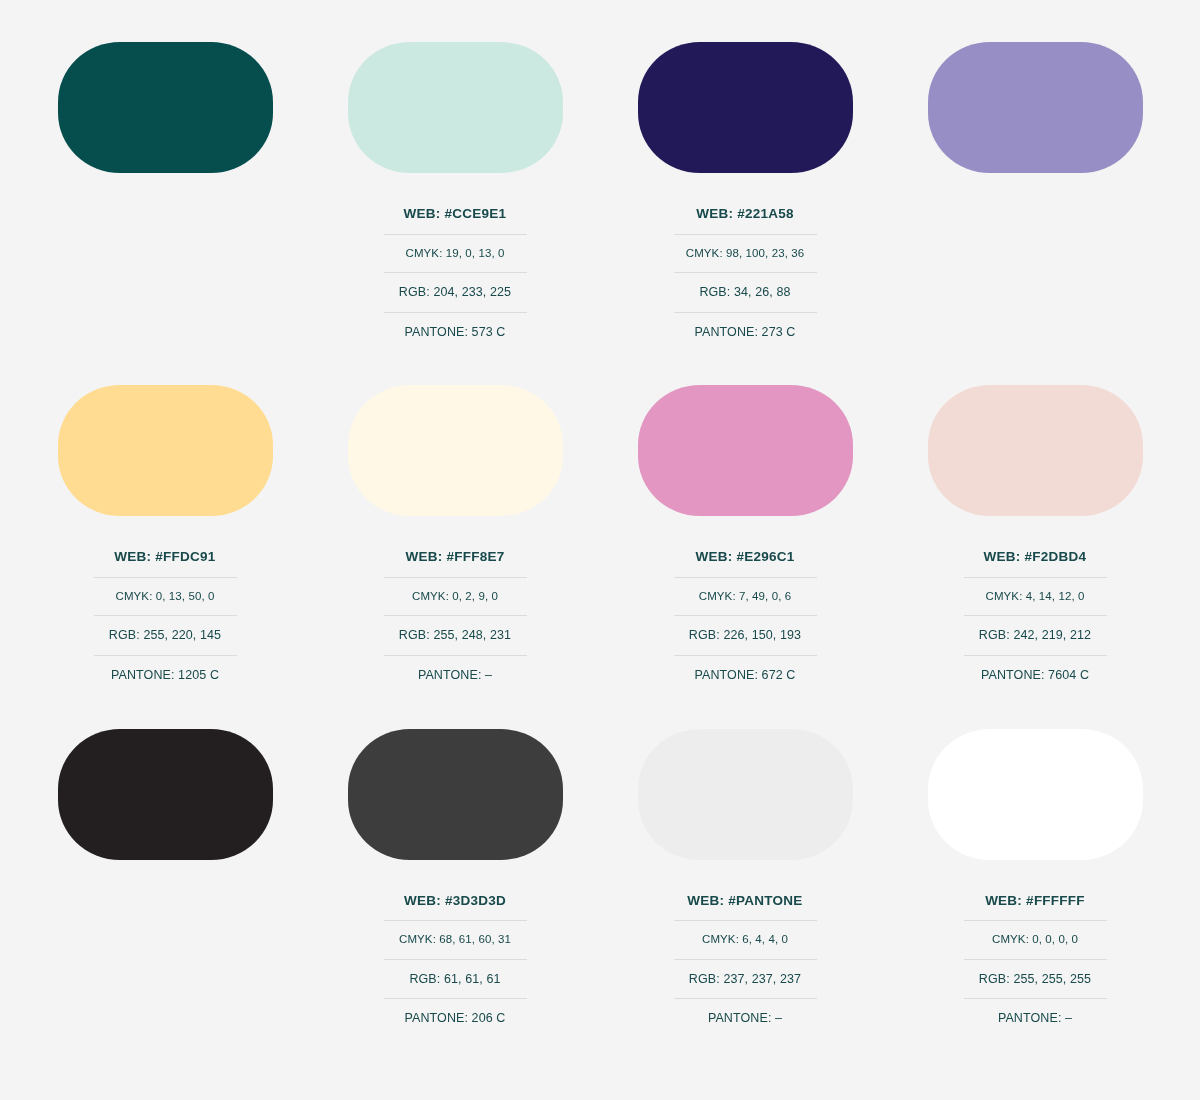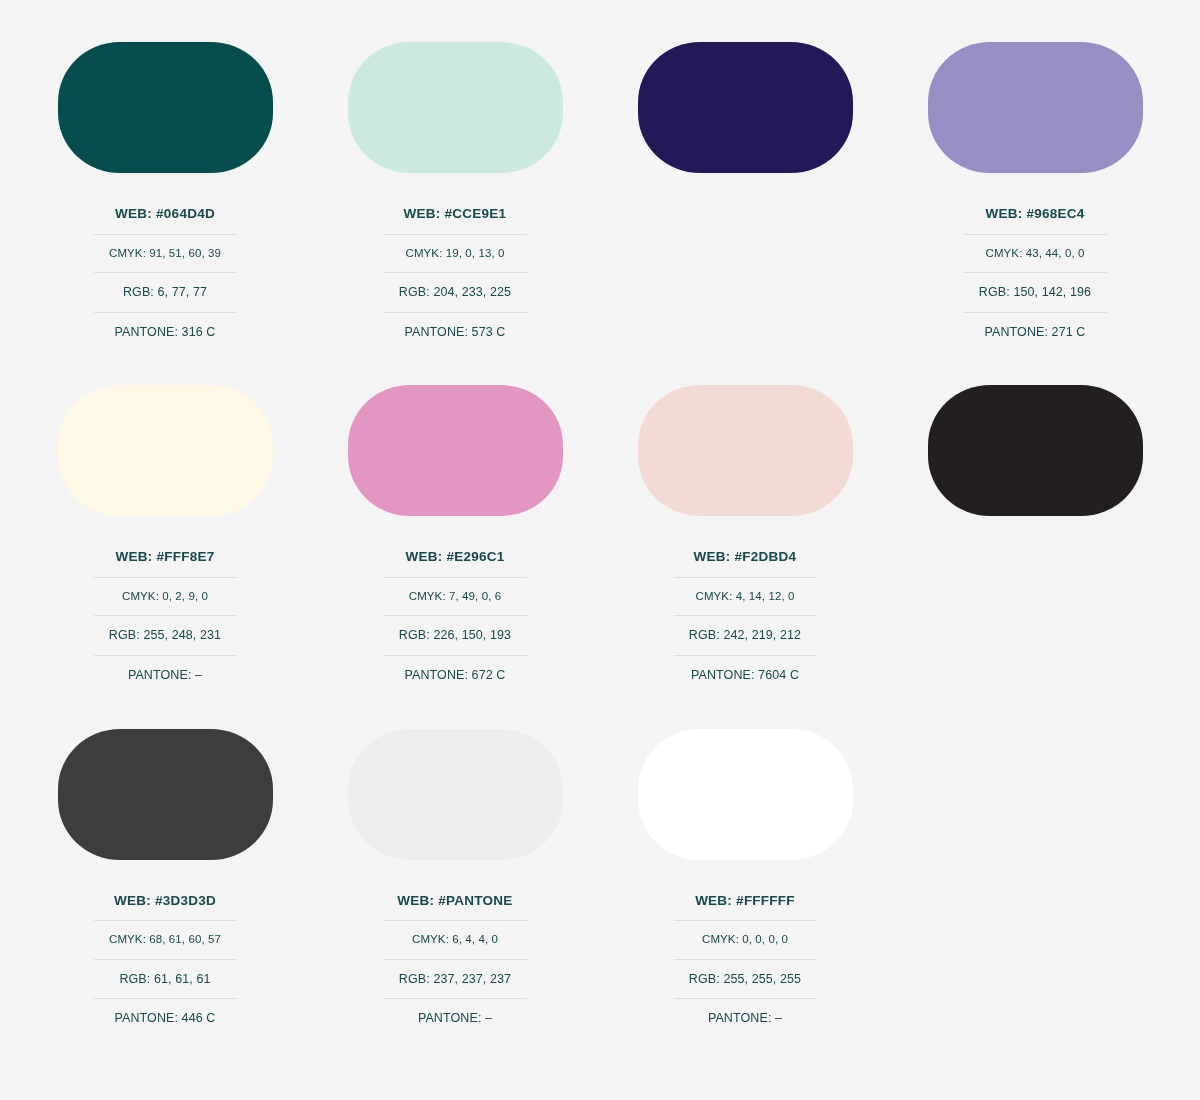--- a/index.html
+++ b/index.html
@@ -76,61 +76,64 @@
   .info-row.rgb { font-size: 12.5px; }
   .info-row.pantone { font-size: 12.5px; }
 </style>
 </head>
 <body style="background: rgb(244, 244, 244); color: rgb(24, 73, 75);">
 
 <div class="palette-grid">
 
   <div class="swatch-cell">
     <div class="swatch-chip" style="background: rgb(6, 77, 77);"></div>
-    <div class="swatch-info">
-      <div class="info-web">WEB: #064D4D</div>
-      <div class="divider" style="background: rgb(220, 220, 220);"></div>
-      <div class="info-row cmyk">CMYK: 91, 51, 60, 39</div>
-      <div class="divider" style="background: rgb(220, 220, 220);"></div>
-      <div class="info-row rgb">RGB: 6, 77, 77</div>
-      <div class="divider" style="background: rgb(220, 220, 220);"></div>
-      <div class="info-row pantone">PANTONE: 316 C</div>
-    </div>
   </div>
 
   <div class="swatch-cell">
     <div class="swatch-chip" style="background: rgb(204, 233, 225);"></div>
     <div class="swatch-info">
       <div class="info-web">WEB: #CCE9E1</div>
       <div class="divider" style="background: rgb(220, 220, 220);"></div>
       <div class="info-row cmyk">CMYK: 19, 0, 13, 0</div>
       <div class="divider" style="background: rgb(220, 220, 220);"></div>
       <div class="info-row rgb">RGB: 204, 233, 225</div>
       <div class="divider" style="background: rgb(220, 220, 220);"></div>
       <div class="info-row pantone">PANTONE: 573 C</div>
     </div>
   </div>
 
   <div class="swatch-cell">
     <div class="swatch-chip" style="background: rgb(34, 26, 88);"></div>
+    <div class="swatch-info">
+      <div class="info-web">WEB: #221A58</div>
+      <div class="divider" style="background: rgb(220, 220, 220);"></div>
+      <div class="info-row cmyk">CMYK: 98, 100, 23, 36</div>
+      <div class="divider" style="background: rgb(220, 220, 220);"></div>
+      <div class="info-row rgb">RGB: 34, 26, 88</div>
+      <div class="divider" style="background: rgb(220, 220, 220);"></div>
+      <div class="info-row pantone">PANTONE: 273 C</div>
+    </div>
   </div>
 
   <div class="swatch-cell">
     <div class="swatch-chip" style="background: rgb(150, 142, 196);"></div>
-    <div class="swatch-info">
-      <div class="info-web">WEB: #968EC4</div>
-      <div class="divider" style="background: rgb(220, 220, 220);"></div>
-      <div class="info-row cmyk">CMYK: 43, 44, 0, 0</div>
-      <div class="divider" style="background: rgb(220, 220, 220);"></div>
-      <div class="info-row rgb">RGB: 150, 142, 196</div>
-      <div class="divider" style="background: rgb(220, 220, 220);"></div>
-      <div class="info-row pantone">PANTONE: 271 C</div>
-    </div>
-  </div>
-
+  </div>
+
+  <div class="swatch-cell">
+    <div class="swatch-chip" style="background: rgb(255, 220, 145);"></div>
+    <div class="swatch-info">
+      <div class="info-web">WEB: #FFDC91</div>
+      <div class="divider" style="background: rgb(220, 220, 220);"></div>
+      <div class="info-row cmyk">CMYK: 0, 13, 50, 0</div>
+      <div class="divider" style="background: rgb(220, 220, 220);"></div>
+      <div class="info-row rgb">RGB: 255, 220, 145</div>
+      <div class="divider" style="background: rgb(220, 220, 220);"></div>
+      <div class="info-row pantone">PANTONE: 1205 C</div>
+    </div>
+  </div>
 
   <div class="swatch-cell">
     <div class="swatch-chip" style="background: rgb(255, 248, 231);"></div>
     <div class="swatch-info">
       <div class="info-web">WEB: #FFF8E7</div>
       <div class="divider" style="background: rgb(220, 220, 220);"></div>
       <div class="info-row cmyk">CMYK: 0, 2, 9, 0</div>
       <div class="divider" style="background: rgb(220, 220, 220);"></div>
       <div class="info-row rgb">RGB: 255, 248, 231</div>
       <div class="divider" style="background: rgb(220, 220, 220);"></div>
@@ -166,25 +169,25 @@
 
   <div class="swatch-cell">
     <div class="swatch-chip" style="background: rgb(35, 31, 32);"></div>
   </div>
 
   <div class="swatch-cell">
     <div class="swatch-chip" style="background: rgb(61, 61, 61);"></div>
     <div class="swatch-info">
       <div class="info-web">WEB: #3D3D3D</div>
       <div class="divider" style="background: rgb(220, 220, 220);"></div>
-      <div class="info-row cmyk">CMYK: 68, 61, 60, 57</div>
+      <div class="info-row cmyk">CMYK: 68, 61, 60, 31</div>
       <div class="divider" style="background: rgb(220, 220, 220);"></div>
       <div class="info-row rgb">RGB: 61, 61, 61</div>
       <div class="divider" style="background: rgb(220, 220, 220);"></div>
-      <div class="info-row pantone">PANTONE: 446 C</div>
+      <div class="info-row pantone">PANTONE: 206 C</div>
     </div>
   </div>
 
   <div class="swatch-cell">
     <div class="swatch-chip" style="background: rgb(237, 237, 237);"></div>
     <div class="swatch-info">
       <div class="info-web">WEB: #PANTONE</div>
       <div class="divider" style="background: rgb(220, 220, 220);"></div>
       <div class="info-row cmyk">CMYK: 6, 4, 4, 0</div>
       <div class="divider" style="background: rgb(220, 220, 220);"></div>

